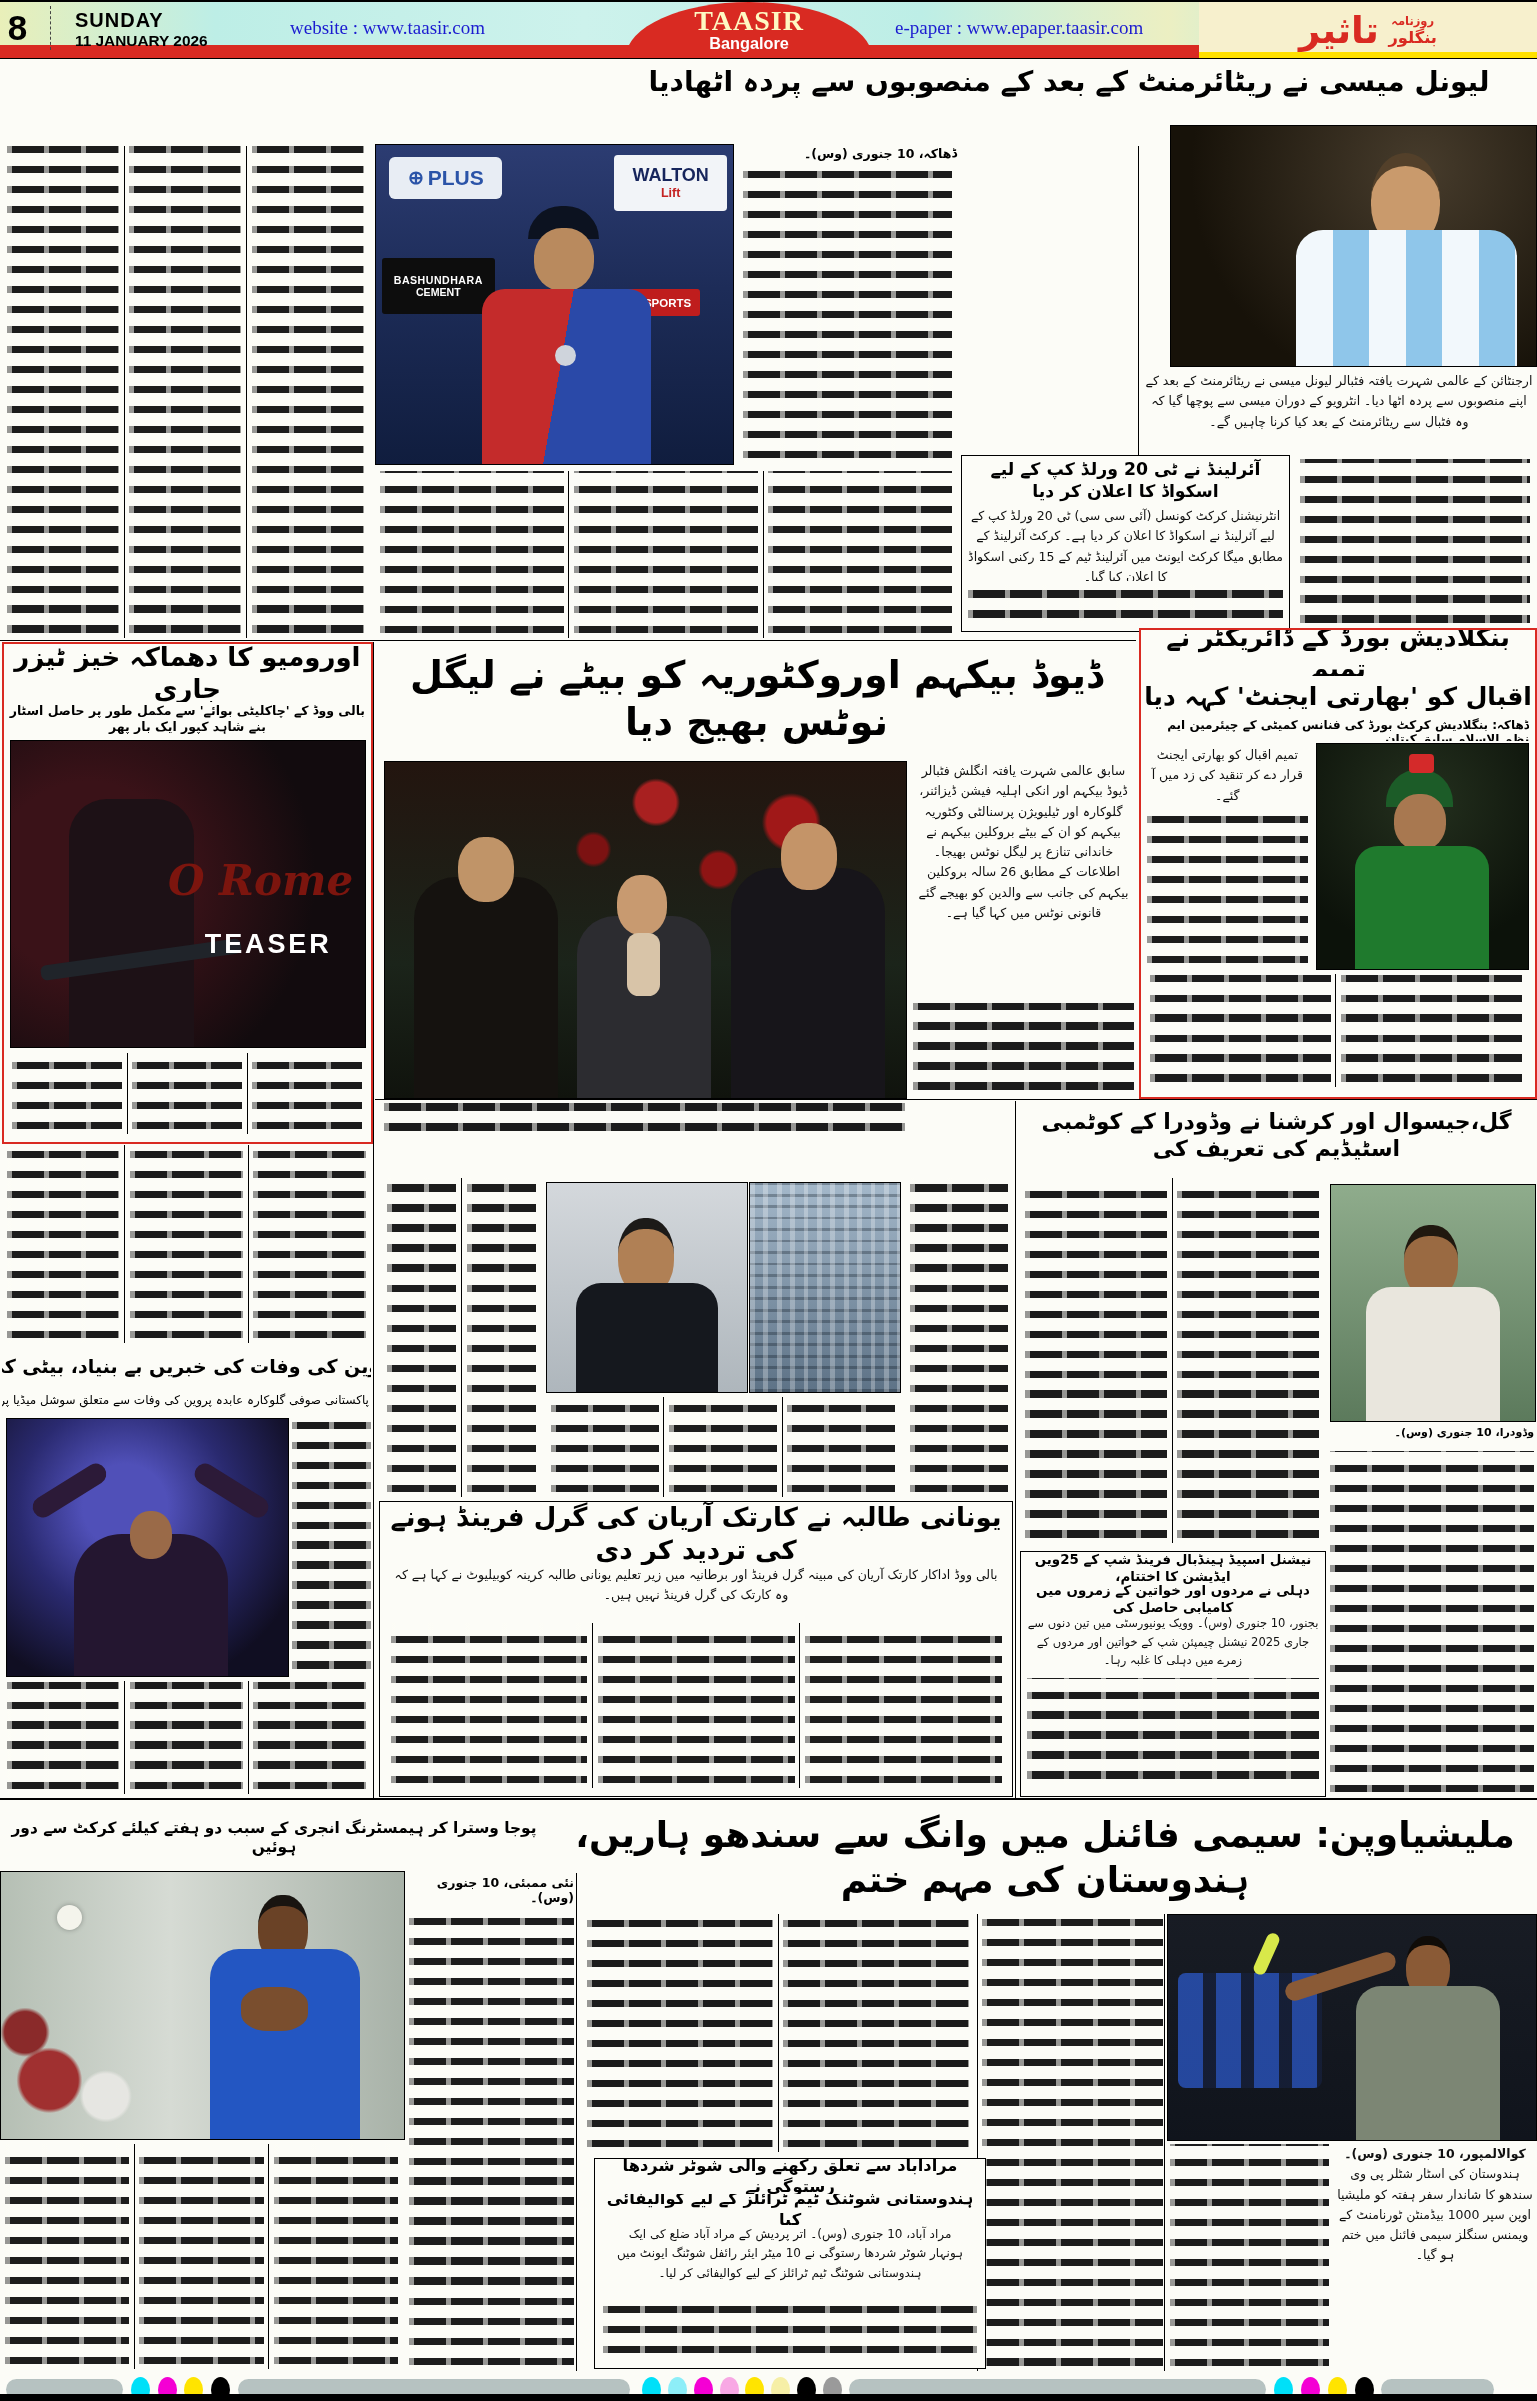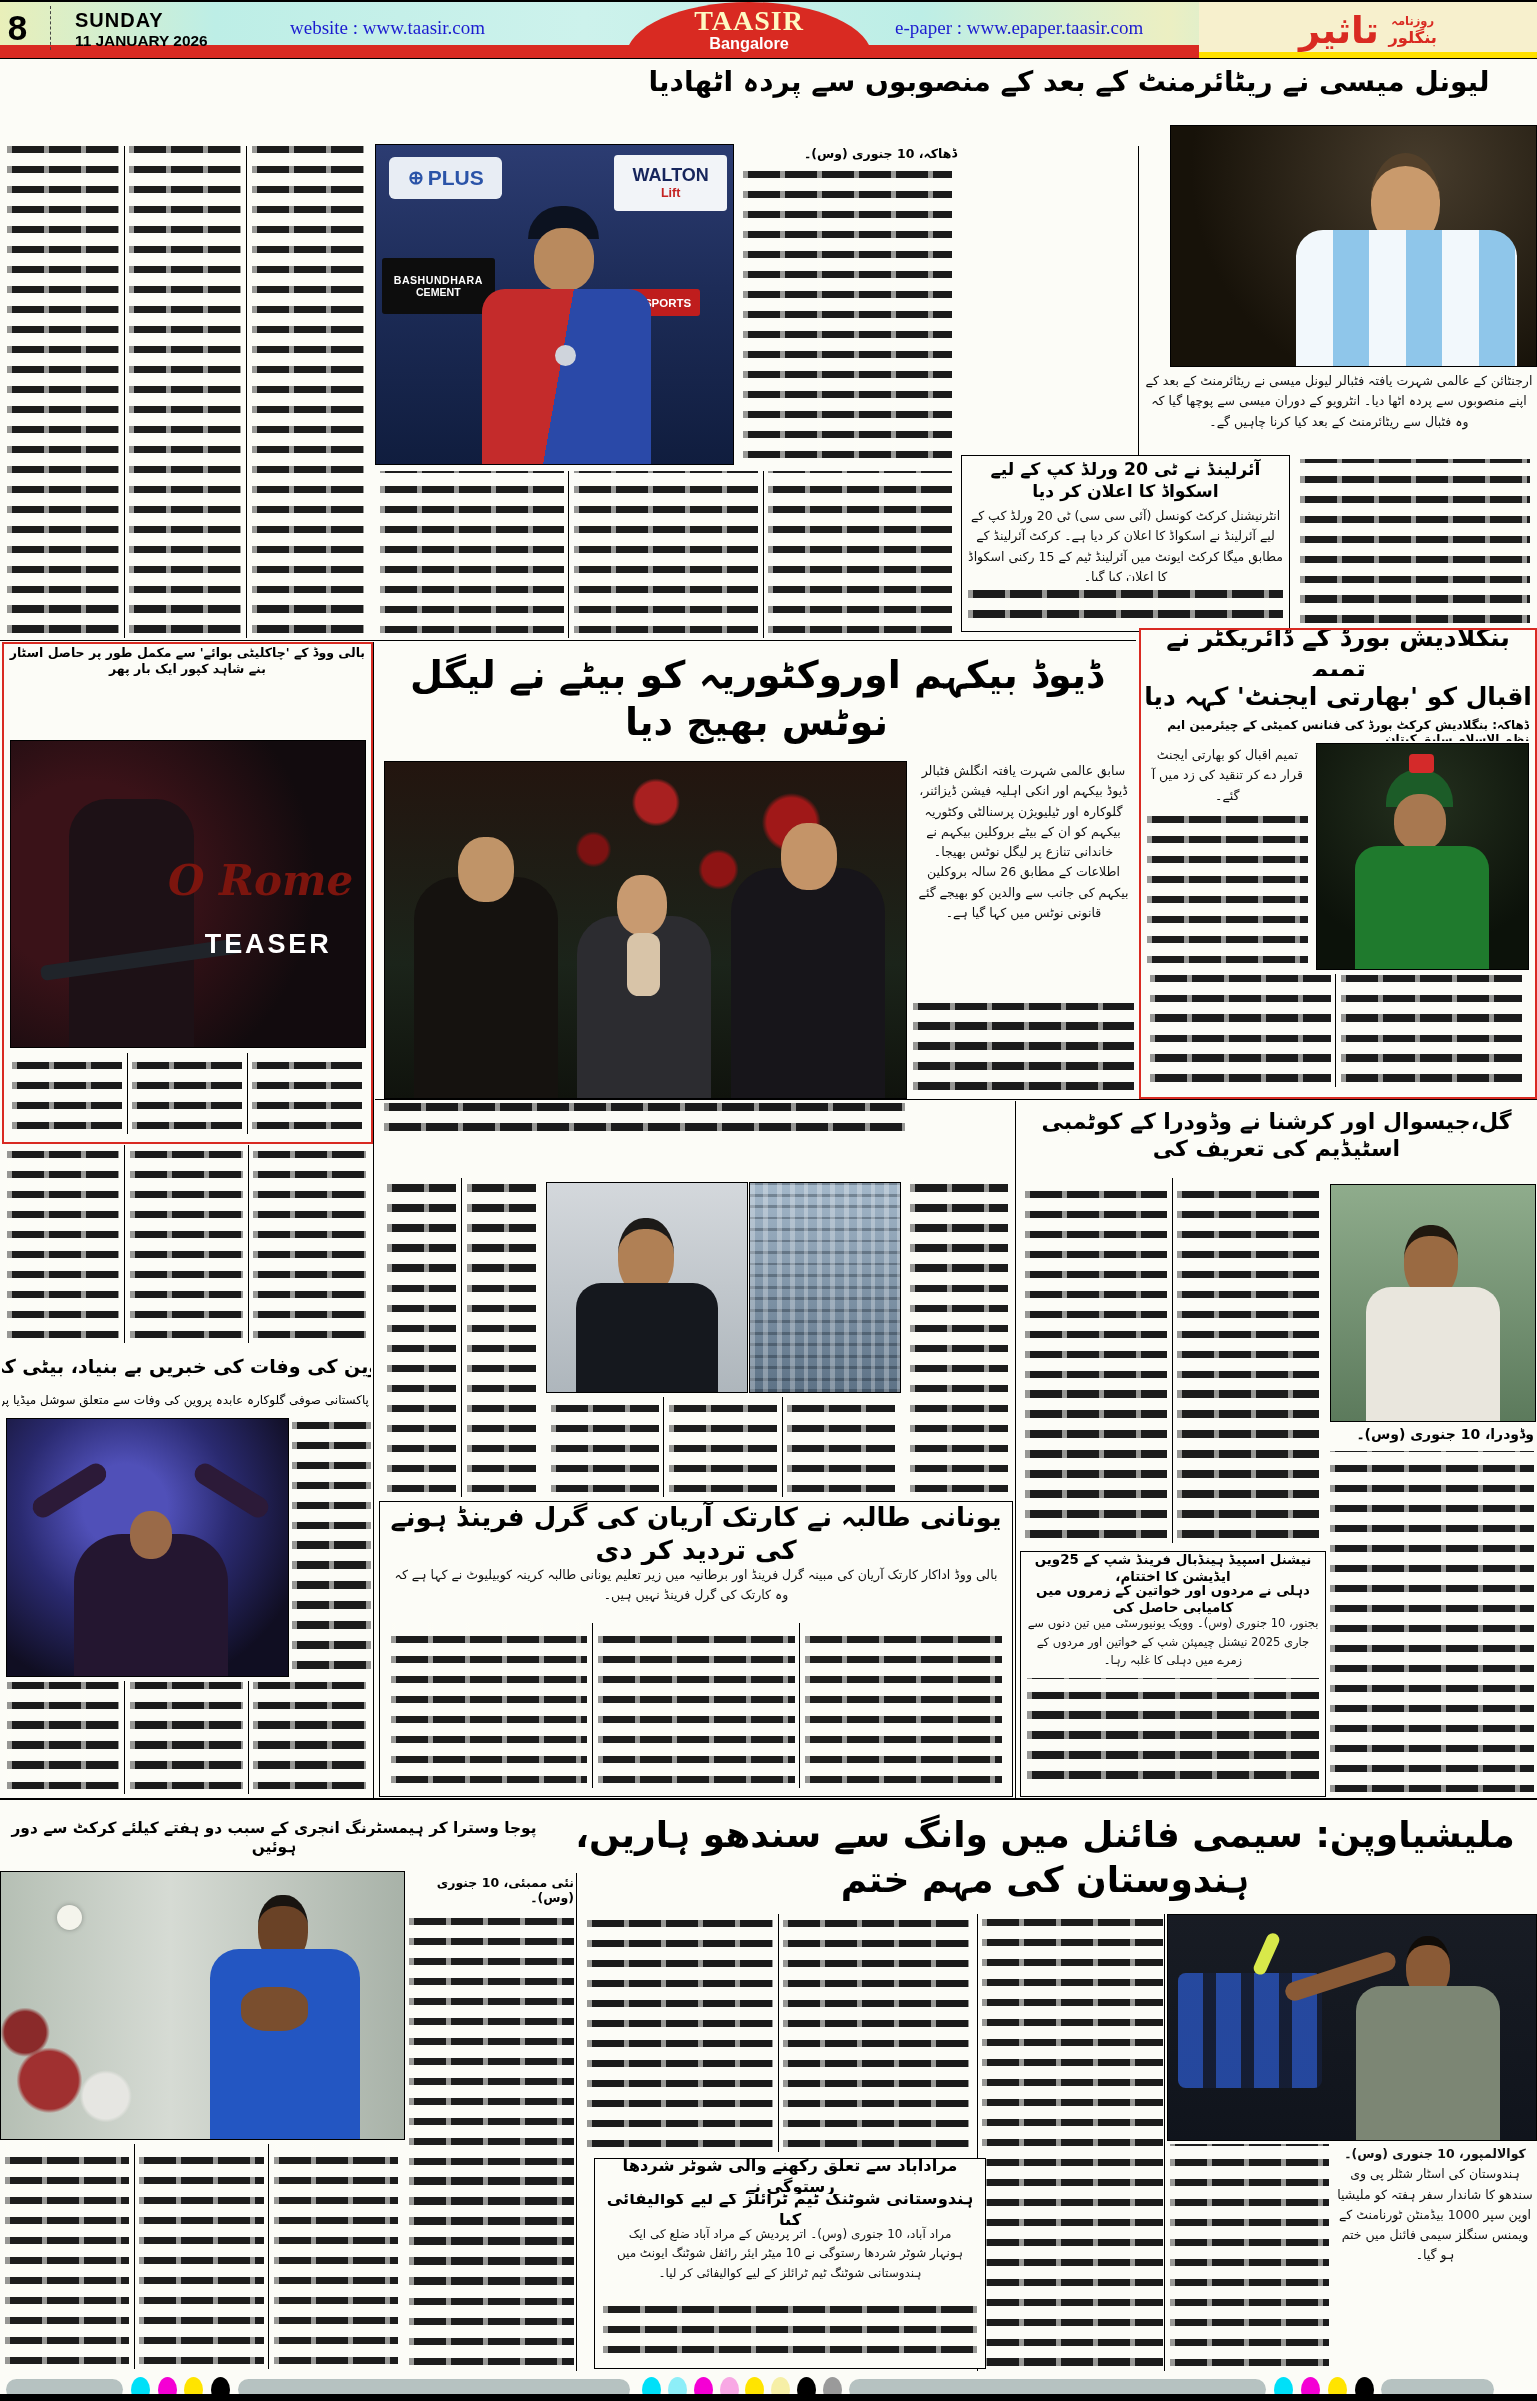--- a/index.html
+++ b/index.html
@@ -139,20 +139,21 @@
 
   <div class="boxed" style="left:961px;top:455px;width:327px;height:175px;">
     <div class="urdu hl" style="width:100%;height:50px;font-size:17.3px;border-bottom:0;">آئرلینڈ نے ٹی 20 ورلڈ کپ کے لیے اسکواڈ کا اعلان کر دیا</div>
     <div class="urdu lead" style="margin:0 5.8px;height:75px;">انٹرنیشنل کرکٹ کونسل (آئی سی سی) ٹی 20 ورلڈ کپ کے لیے آئرلینڈ نے اسکواڈ کا اعلان کر دیا ہے۔ کرکٹ آئرلینڈ کے مطابق میگا کرکٹ ایونٹ میں آئرلینڈ ٹیم کے 15 رکنی اسکواڈ کا اعلان کیا گیا۔</div>
     <div class="txt" style="margin:3.8px 5.8px 0 5.8px;height:38px;"></div>
   </div>
 
   <div class="hline" style="left:0;top:640px;width:1136px;"></div>
 
   <div class="redbox" style="left:1.9px;top:642px;width:367px;height:498px;">
+    <div class="urdu hl" style="width:100%;height:58px;font-size:26px;">اورومیو کا دھماکہ خیز ٹیزر جاری</div>
     <div class="urdu hl" style="width:100%;height:33px;font-size:12.5px;">بالی ووڈ کے 'چاکلیٹی بوائے' سے مکمل طور پر حاصل اسٹار بنے شاہد کپور ایک بار پھر</div>
     <div class="photo" style="left:5.8px;top:96px;width:354px;height:306px;border:1px solid #000;
                 background:radial-gradient(circle at 22% 45%, #3a1218 0 30%, #120b0e 70%),#0e0a0c;">
       <div class="abs" style="left:58px;top:58px;width:125px;height:248px;border-radius:38px 38px 0 0;background:#1d1116;"></div>
       <div class="abs" style="left:29px;top:211px;width:202px;height:15.4px;background:#20242a;transform:rotate(-8deg);border-radius:5.8px;"></div>
       <div class="abs" style="right:11.5px;top:115px;font-family:'DejaVu Serif',serif;font-style:italic;font-weight:bold;
                   font-size:42px;color:#7c150e;">O Rome</div>
       <div class="abs eng" style="right:33px;top:188px;font-size:27px;font-weight:bold;color:#fff;letter-spacing:2.9px;">TEASER</div>
     </div>
     <div class="cols" style="position:absolute;left:3.8px;top:409px;width:359px;height:81px;">
@@ -273,21 +274,21 @@
         <div class="inner txt"></div>
       </div>
     <div class="col">
         <div class="inner txt"></div>
       </div>
   </div>
   <div class="photo" style="left:1330px;top:1184px;width:204px;height:236px;background:linear-gradient(180deg,#8fac8c,#5c7a5c);">
     <div class="abs" style="left:73px;top:40px;width:54px;height:63px;border-radius:46%;background:#9a6a42;border-top:11.5px solid #20180f;"></div>
     <div class="abs" style="left:35px;top:102px;width:134px;height:134px;border-radius:25px 25px 0 0;background:#e9e6dd;"></div>
   </div>
-  <div class="abs urdu" style="left:1330px;top:1426px;width:204px;height:21px;font-size:14px;font-weight:bold;text-align:right;">وڈودرا، 10 جنوری (وس)۔</div>
+  <div class="abs urdu" style="left:1330px;top:1426px;width:204px;height:21px;font-size:11px;font-weight:bold;text-align:right;">وڈودرا، 10 جنوری (وس)۔</div>
   <div class="txt abs" style="left:1330px;top:1451px;width:204px;height:346px;"></div>
 
   <div class="boxed" style="left:1020px;top:1551px;width:304px;height:244px;">
     <div class="urdu hl" style="width:100%;height:33px;font-size:13.4px;">نیشنل اسپیڈ ہینڈبال فرینڈ شپ کے 25ویں ایڈیشن کا اختتام،</div>
     <div class="urdu hl" style="width:100%;height:29px;font-size:13.4px;">دہلی نے مردوں اور خواتین کے زمروں میں کامیابی حاصل کی</div>
     <div class="urdu lead" style="margin:0 5.8px;height:60px;font-size:11.5px;">بجنور، 10 جنوری (وس)۔ وویک یونیورسٹی میں تین دنوں سے جاری 2025 نیشنل چیمپئن شپ کے خواتین اور مردوں کے زمرے میں دہلی کا غلبہ رہا۔</div>
     <div class="txt" style="margin:3.8px 5.8px;height:106px;"></div>
   </div>
 
   <div class="abs cols" style="left:1.9px;top:1145px;width:369px;height:198px;">

